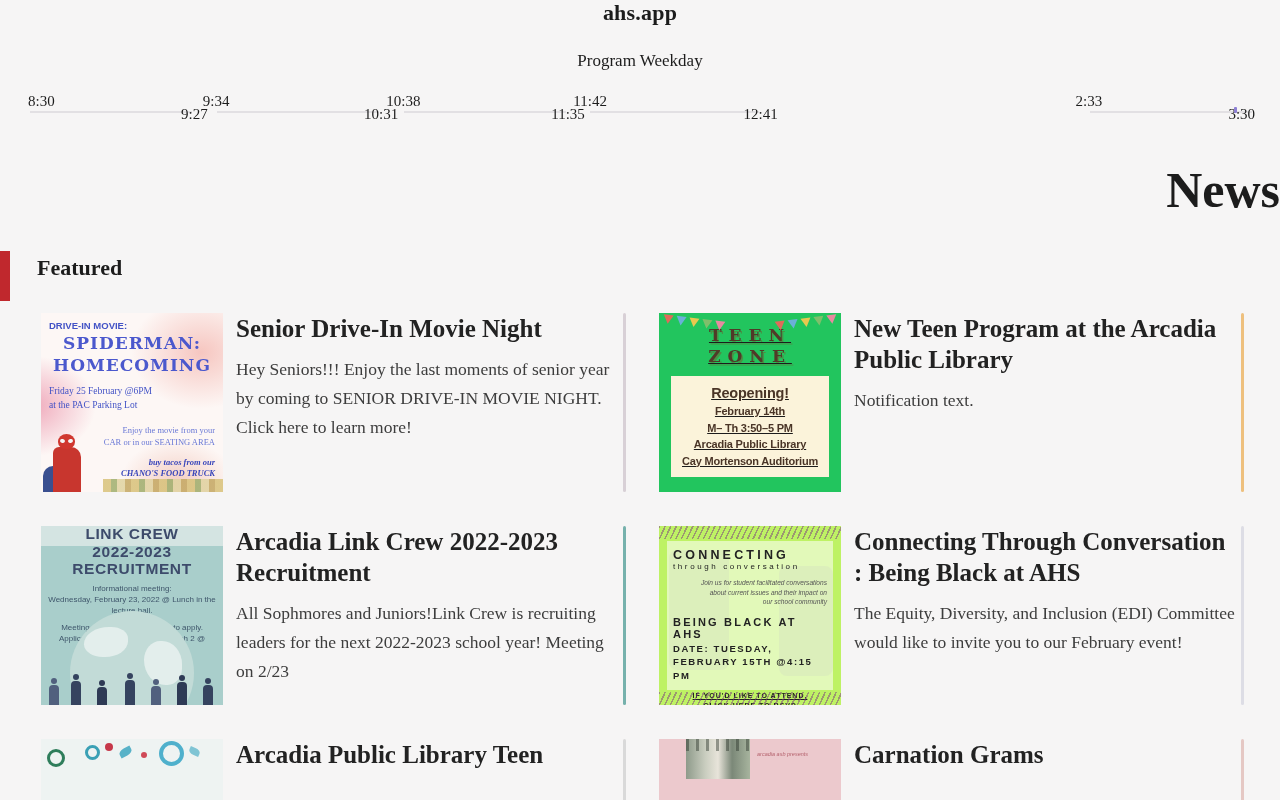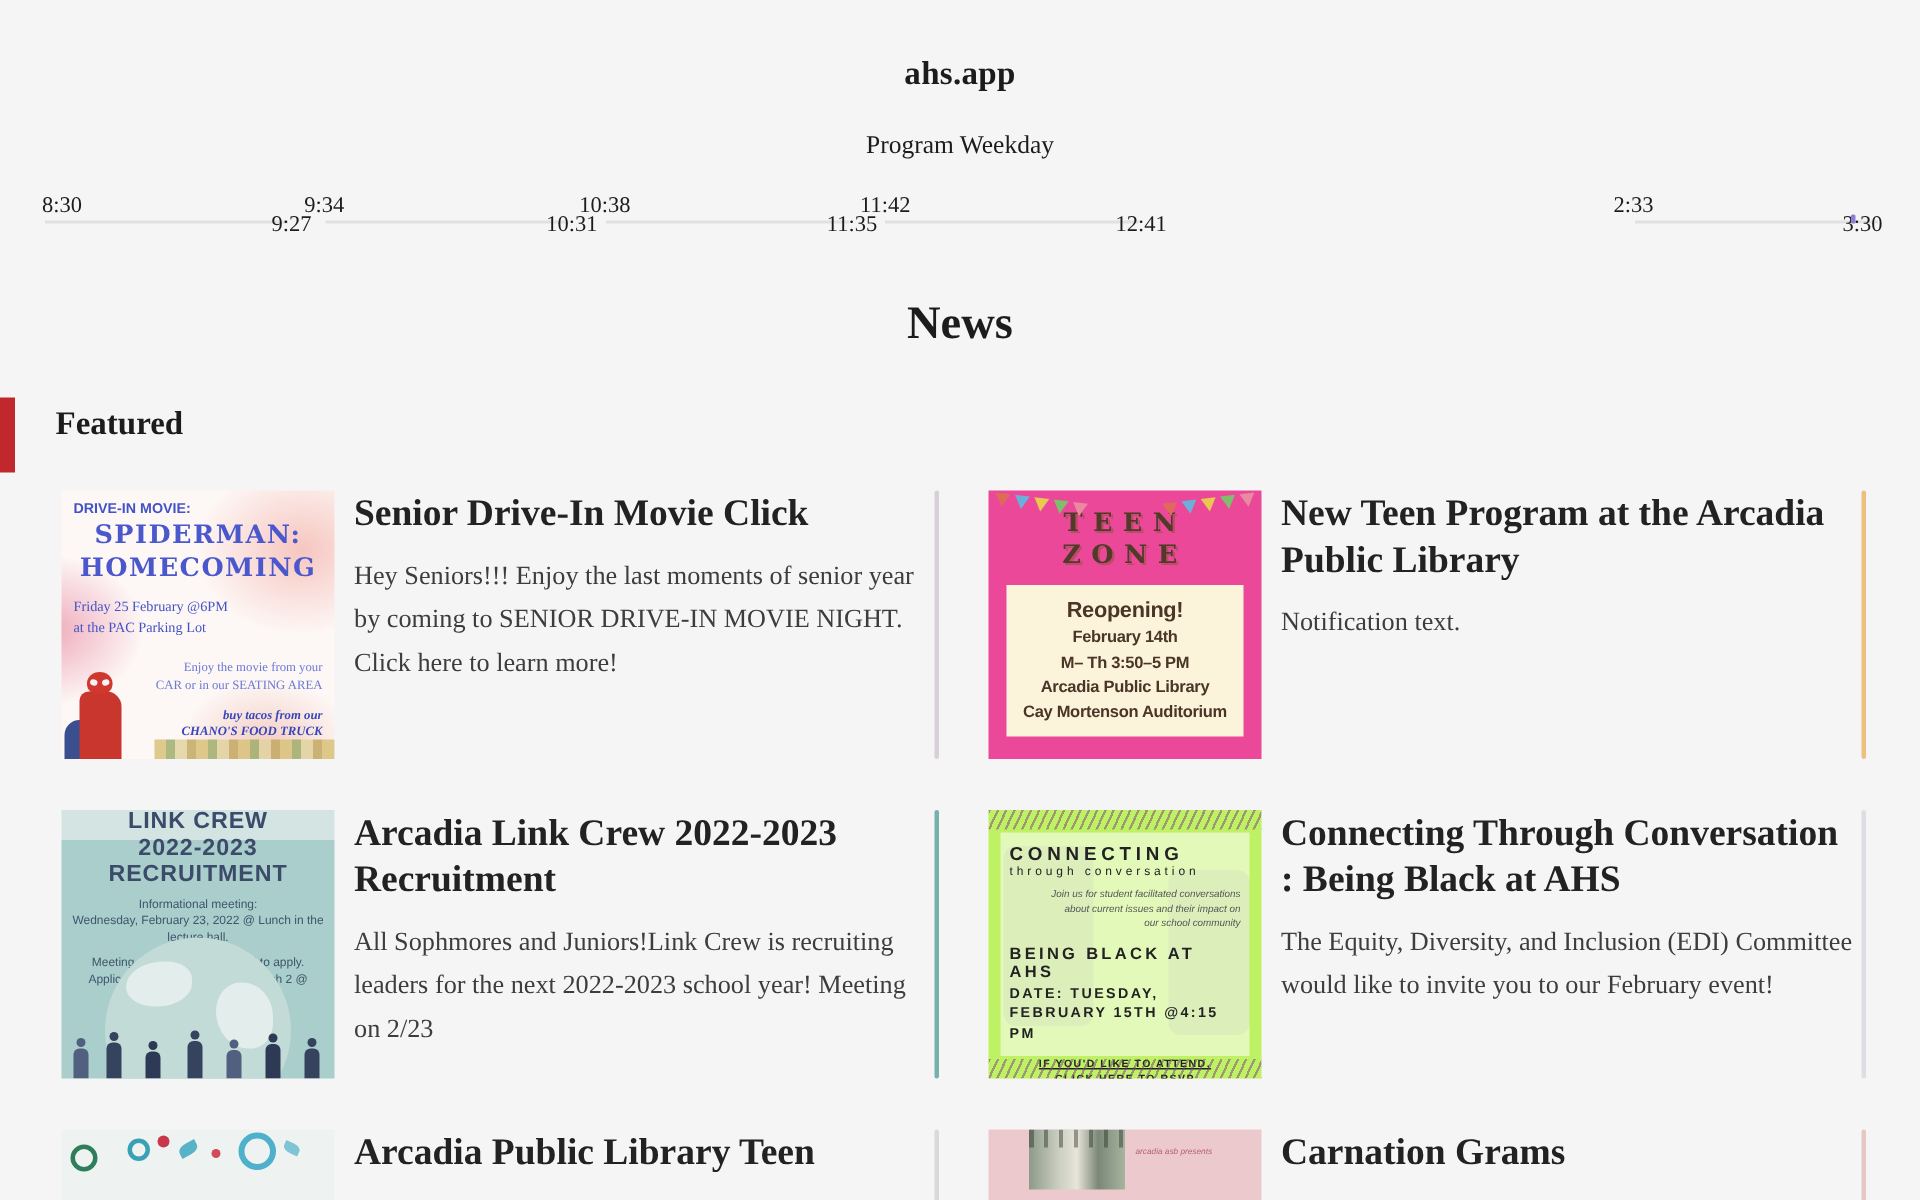--- a/index.html
+++ b/index.html
@@ -1,34 +1,34 @@
 <!DOCTYPE html>
 <html><head>
 <meta charset="utf-8">
 <style>
   html,body{margin:0;padding:0;background:#f6f5f5;}
   .page{position:relative;width:1280px;height:800px;overflow:hidden;background:#f6f5f5;
         color:#1c1c1c;font-family:"Liberation Serif",serif;}
 
   
-  .app-title{padding-top:36px;text-align:center;font-size:22px;font-weight:bold;letter-spacing:.2px;}
+  .app-title{text-align:center;font-size:22px;font-weight:bold;letter-spacing:.2px;}
   .schedule-name{margin-top:25px;text-align:center;font-size:17px;}
 
   
   .timeline{position:relative;height:42px;margin:22px 26px 0 28px;font-size:15px;}
   .period{position:absolute;top:0;height:100%;}
   .p-start{position:absolute;top:0;left:0;transform:translateX(-45%);white-space:nowrap;}
   .period.first .p-start{transform:none;}
   .p-bar{position:absolute;left:2px;right:2px;top:18px;height:2px;background:#e2e0e3;}
   .p-end{position:absolute;top:13px;left:100%;transform:translateX(-50%);white-space:nowrap;}
   .period.last .p-end{transform:translateX(-96%);}
   .now-marker{position:absolute;top:14px;left:98.4%;width:3px;height:6px;border-radius:1px;}
 
   
-  .news-heading{margin:26px 0 0;text-align:center;font-size:31px;font-weight:bold;}
+  .news-heading{margin:26px 0 0;text-align:right;font-size:50px;font-weight:bold;}
   .featured{position:relative;margin-top:36px;padding-left:37px;}
   .featured-bar{position:absolute;left:0;top:-4px;width:10px;height:50px;}
   .featured-title{margin:0;font-size:22px;font-weight:bold;}
 
   
   .grid{display:grid;grid-template-columns:1fr 1fr;column-gap:33px;row-gap:34px;margin:32px 36px 0 41px;}
   .card{position:relative;display:flex;gap:13px;padding-right:8px;min-height:179px;cursor:pointer;}
   .accent{position:absolute;right:0;top:0;height:179px;width:3px;border-radius:2px;background:#ddd;}
   .thumb{flex:0 0 182px;width:182px;height:179px;position:relative;overflow:hidden;}
   .card-text{flex:1;min-width:0;}
@@ -54,21 +54,21 @@
   .spidey .sp-body{position:absolute;left:10px;top:13px;width:28px;height:45px;background:#c8362e;border-radius:6px 10px 0 0;}
   .spidey .sp-head{position:absolute;left:15px;top:0;width:17px;height:15px;border-radius:50% 50% 46% 46%;background:#d0372f;}
   .spidey .sp-head::before,.spidey .sp-head::after{content:"";position:absolute;top:5px;width:5px;height:4px;
       background:#f5f5f5;border-radius:50%;}
   .spidey .sp-head::before{left:2px;transform:rotate(14deg);}
   .spidey .sp-head::after{right:2px;transform:rotate(-14deg);}
   .taco-strip{position:absolute;bottom:0;left:62px;right:0;height:13px;opacity:.85;
       background:repeating-linear-gradient(90deg,#d8c27a 0 8px,#9fae6c 8px 14px,#e0d3a0 14px 22px,#c4a862 22px 28px);}
 
   
-  .poster-teen{background:#ec4899;box-sizing:border-box;padding-top:12px;}
+  .poster-teen{background:#22c55e;box-sizing:border-box;padding-top:12px;text-decoration:underline;}
   .garland{position:absolute;top:5px;display:flex;gap:3px;}
   .garland.gl{left:4px;transform:rotate(7deg);}
   .garland.gr{right:4px;transform:rotate(-7deg);}
   .flag{width:0;height:0;border-left:5px solid transparent;border-right:5px solid transparent;border-top:9px solid #e06a5a;}
   .flag:nth-child(2){border-top-color:#6ab0d8;}
   .flag:nth-child(3){border-top-color:#e8c84f;}
   .flag:nth-child(4){border-top-color:#7fbf6b;}
   .flag:nth-child(5){border-top-color:#e88aa0;}
   .tz-title{text-align:center;font-family:"DejaVu Serif",serif;font-weight:bold;font-size:17px;line-height:21px;
             letter-spacing:7px;color:#503a28;text-shadow:1.5px 1.5px 0 rgba(122,82,40,.45);}
@@ -203,21 +203,21 @@
           <div>CHANO'S FOOD TRUCK</div>
         </div>
         <div class="spidey">
           <span class="sp-legs"></span>
             <span class="sp-body"></span>
             <span class="sp-head"></span>
         </div>
         <div class="taco-strip"></div>
       </div>
       <div class="card-text">
-        <h3 class="card-title">Senior Drive-In Movie Click</h3>
+        <h3 class="card-title">Senior Drive-In Movie Night</h3>
         <p class="card-body">Hey Seniors!!! Enjoy the last moments of senior year by coming to SENIOR DRIVE-IN MOVIE NIGHT. Click here to learn more!</p>
       </div>
       <span class="accent" style="background: rgb(216, 208, 214);"></span>
     </article>
 
     <article class="card">
       <div class="thumb poster-teen">
         <div class="garland gl">
           <span class="flag"></span>
             <span class="flag"></span>

